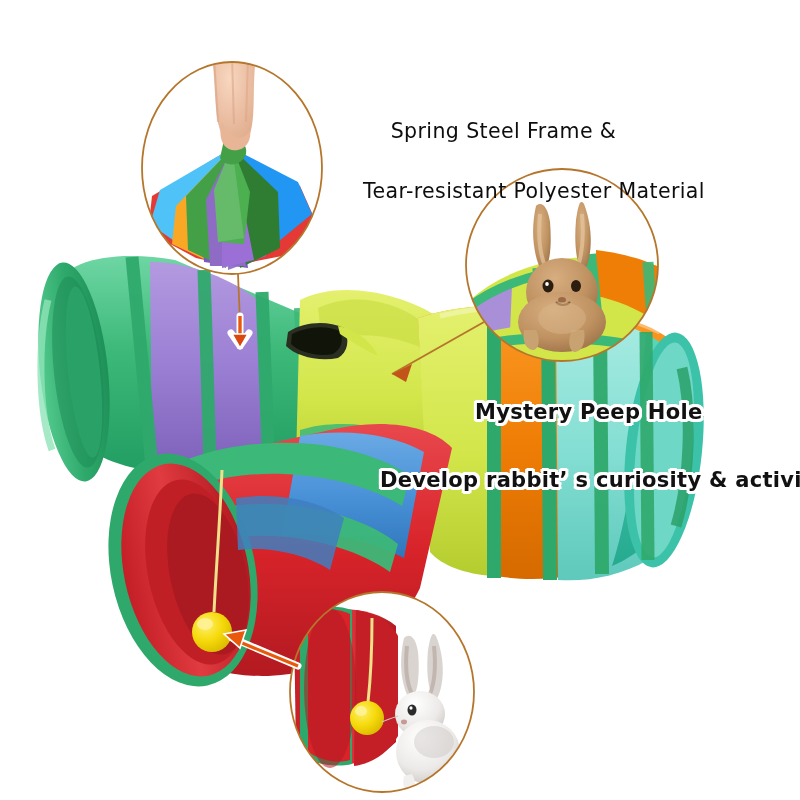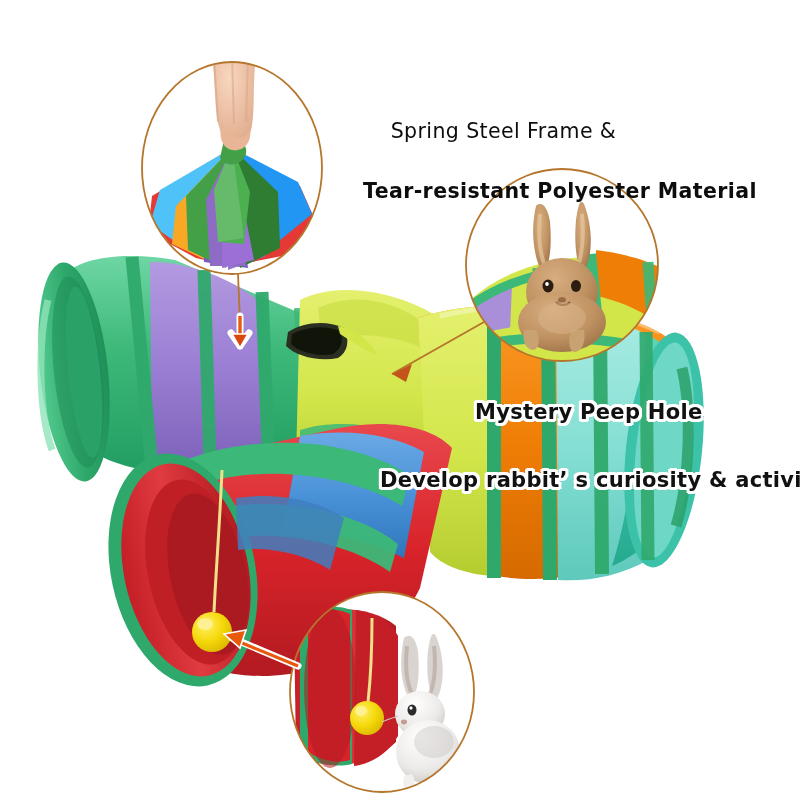--- a/index.html
+++ b/index.html
@@ -11,21 +11,21 @@
   .txt-plain{font-family:"DejaVu Sans", sans-serif;font-size:20.5px;letter-spacing:.4px;line-height:30px;}
   .txt-out{font-family:"DejaVu Sans", sans-serif;font-weight:700;letter-spacing:.3px;
            color:#111;
            text-shadow:
              -2.4px -2.4px 0 #fff, 0 -2.6px 0 #fff, 2.4px -2.4px 0 #fff,
              2.6px 0 0 #fff, 2.4px 2.4px 0 #fff, 0 2.6px 0 #fff,
              -2.4px 2.4px 0 #fff, -2.6px 0 0 #fff,
              -1.6px -3px 0 #fff, 1.6px -3px 0 #fff, -1.6px 3px 0 #fff, 1.6px 3px 0 #fff,
              -3px -1.6px 0 #fff, 3px -1.6px 0 #fff, -3px 1.6px 0 #fff, 3px 1.6px 0 #fff;}
   #t-top{left:350px;top:86px;margin-left:13px;}
-  #t-top .l2{display:block;font-weight:bold;}
+  #t-top .l2{display:block;}
   #t-mid{left:380px;top:362px;text-align:left;}
   #t-mid .m1{display:block;font-size:21px;margin-left:95px;}
   #t-mid .m2{display:block;font-size:21px;margin-top:6px;}
   #t-bot{left:500px;top:668px;}
 </style>
 </head>
 <body>
 
 <div id="stage">
 

